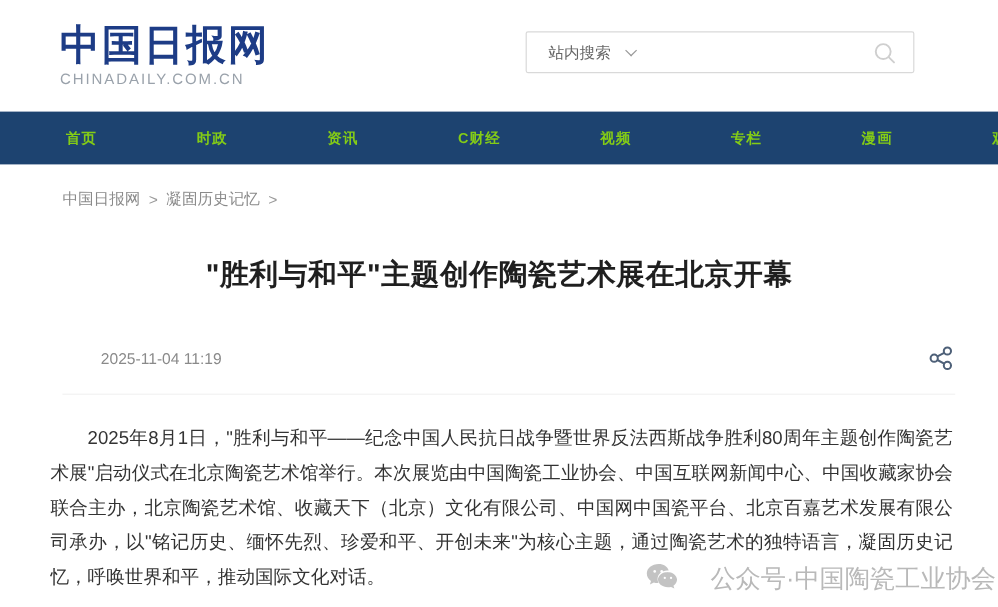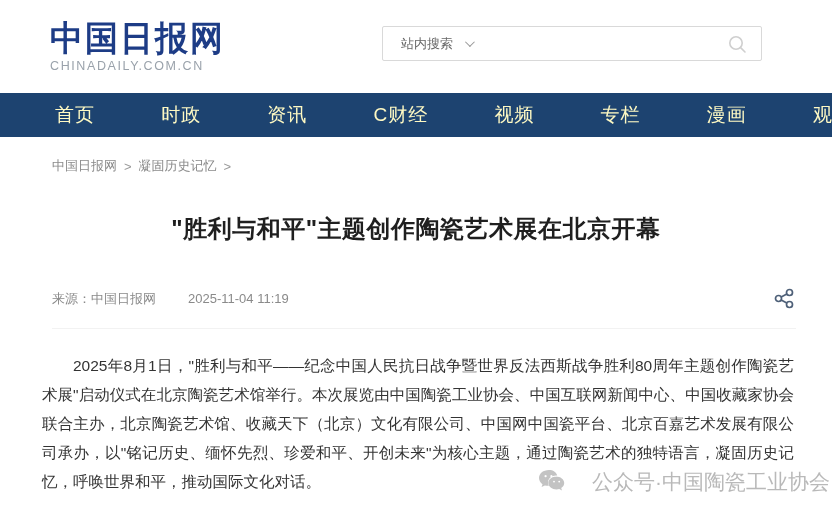--- a/index.html
+++ b/index.html
@@ -27,21 +27,21 @@
     color: #1d3c86;
     letter-spacing: 2px;
     transform: scaleY(1.05);
   }
   .logo-en {
     font-size: 12.5px; font-weight: normal;
     color: #9aa2ab; letter-spacing: 1.6px;
     margin-top: 6px;
   }
   .search-box {
-    width: 380px; height: 35px;
+    width: 324px; height: 35px;
     border: 1px solid #d9d9d9;
     border-radius: 2px;
     display: flex; align-items: center;
     padding: 0 14px 0 18px;
     margin-top: -6px;
   }
   .search-label { font-size: 13px; color: #666; }
   .chevron {
     width: 7px; height: 7px;
     border-right: 1.5px solid #999;
@@ -57,21 +57,21 @@
     height: 44px; background: #1d4370;
     overflow: hidden;
   }
   .nav-inner {
     width: 868px; height: 44px;
     display: flex; align-items: center;
     justify-content: space-between;
     padding: 0 15px 0 55px;
   }
   .nav-item {
-    color: #fef9c3; font-size: 19px; font-weight: normal;
+    color: #84cc16; font-size: 12px; font-weight: bold;
     white-space: nowrap; cursor: pointer;
     letter-spacing: 1px;
   }
 
   
   .breadcrumb {
     padding: 20px 0 0 52px;
     font-size: 13px; color: #8a8a8a;
     display: flex; align-items: center; gap: 7px;
   }
@@ -153,21 +153,20 @@
   <div class="breadcrumb">
     <span class="crumb">中国日报网</span>
     <span class="crumb-sep">&gt;</span>
     <span class="crumb">凝固历史记忆</span>
     <span class="crumb-sep">&gt;</span>
   </div>
 
   <h1 class="article-title">"胜利与和平"主题创作陶瓷艺术展在北京开幕</h1>
 
   <div class="meta-row">
-    <span class="meta-source">来源：中国日报网</span>
     <span class="meta-date">2025-11-04 11:19</span>
     <span class="meta-spacer"></span>
     <span class="share-btn">
       <svg width="23" height="23" viewBox="0 0 23 23">
         <g fill="none" stroke="#4e6078" stroke-width="1.7">
           <circle cx="16.5" cy="5.5" r="3"></circle>
           <circle cx="5.5" cy="11.5" r="3"></circle>
           <circle cx="16.5" cy="17.5" r="3"></circle>
           <line x1="8.2" y1="10" x2="13.8" y2="7"></line>
           <line x1="8.2" y1="13" x2="13.8" y2="16"></line>

